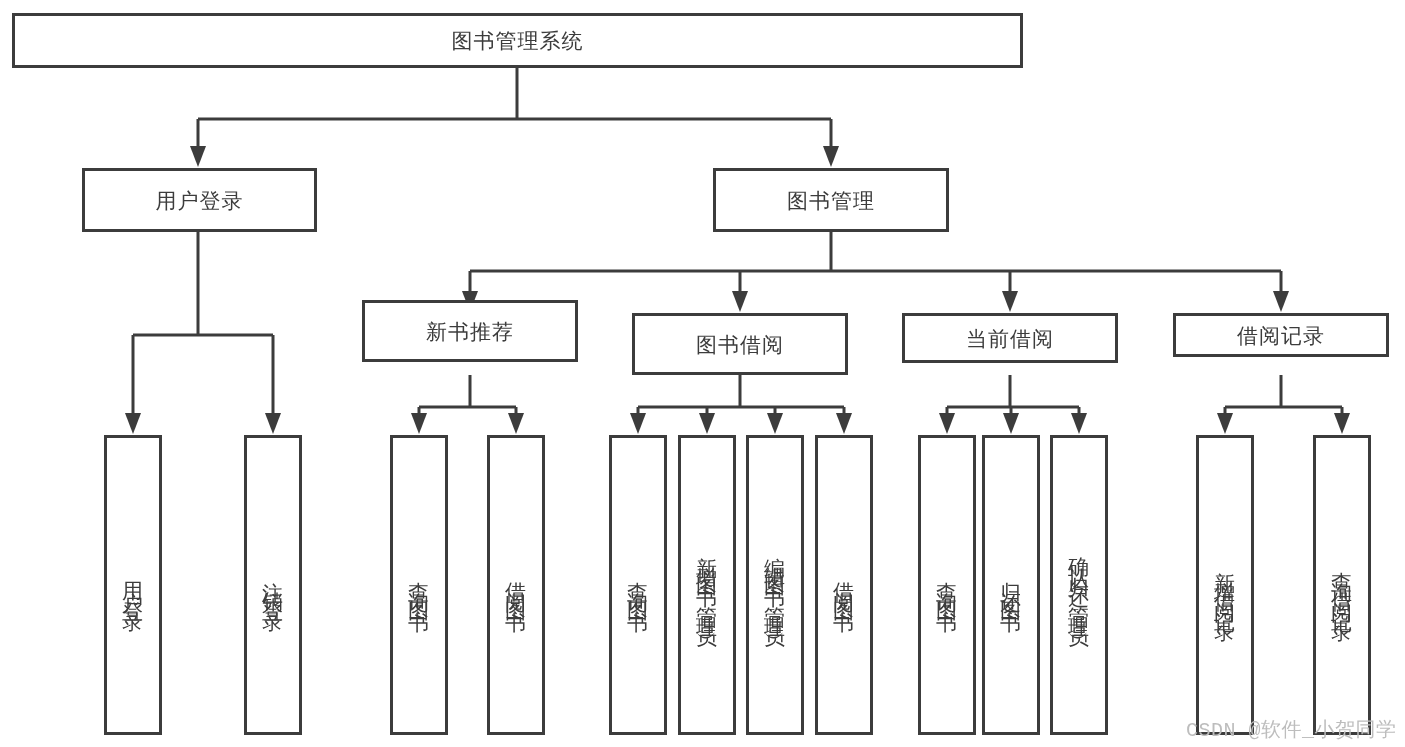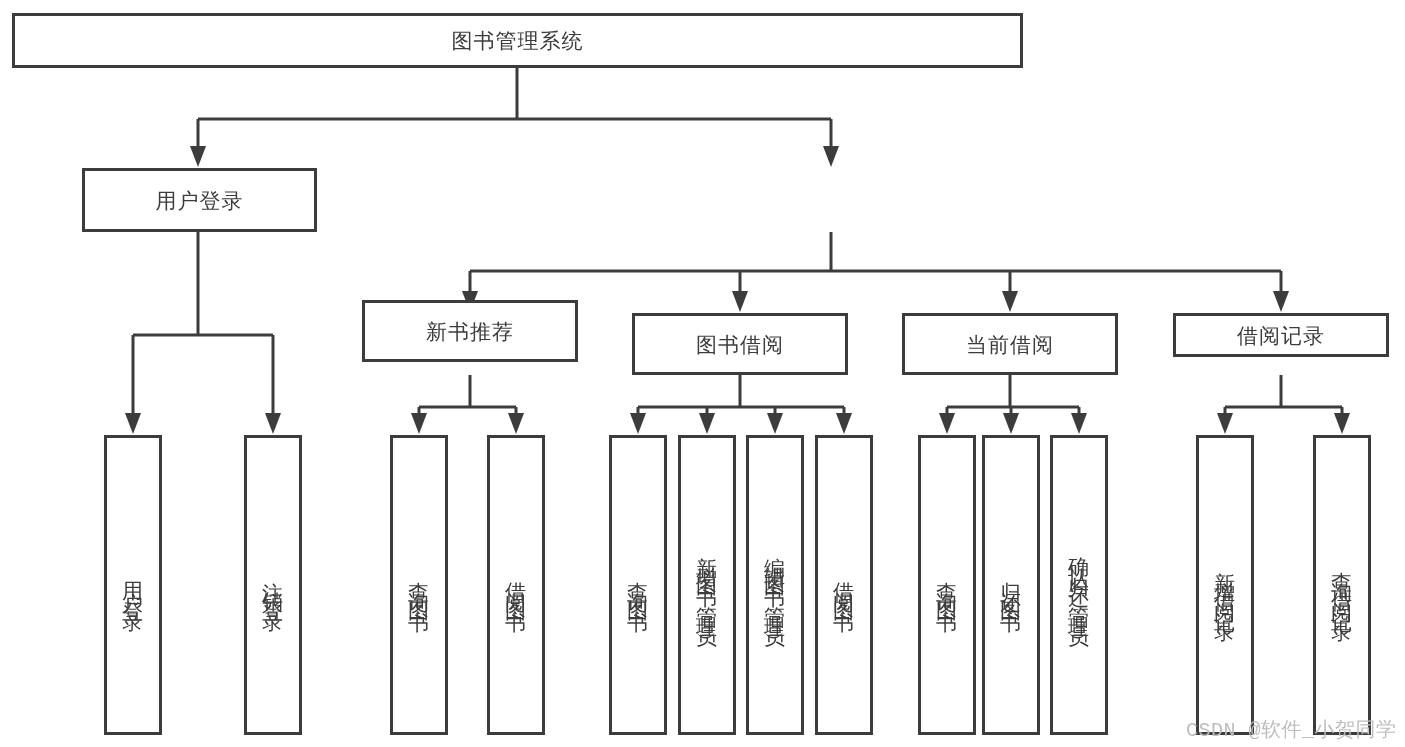--- a/index.html
+++ b/index.html
@@ -95,24 +95,25 @@
     <polygon points="1071,413 1087,413 1079,434"></polygon>
 
     <path d="M1281 375 V407 M1225 407 H1342 M1225 407 V413 M1342 407 V413"></path>
     <polygon points="1217,413 1233,413 1225,434"></polygon>
     <polygon points="1334,413 1350,413 1342,434"></polygon>
   </svg>
 
   <div class="node" style="left:12px; top:13px; width:1011px; height:55px;">图书管理系统</div>
 
   <div class="node" style="left:82px; top:168px; width:235px; height:64px;">用户登录</div>
+  <div class="node" style="left:713px; top:168px; width:236px; height:64px;">图书管理</div>
 
   <div class="node" style="left:362px; top:300px; width:216px; height:62px;">新书推荐</div>
   <div class="node" style="left:632px; top:313px; width:216px; height:62px;">图书借阅</div>
-  <div class="node" style="left:902px; top:313px; width:216px; height:62px;">当前借阅</div>
+  <div class="node" style="left:902px; top:313px; width:216px; height:50px;">当前借阅</div>
   <div class="node" style="left:1173px; top:313px; width:216px; height:44px;">借阅记录</div>
 
   <div class="node node-v" style="left:104px; top:435px; width:58px; height:300px;">
     <span class="vtext">用户登录</span>
   </div>
   <div class="node node-v" style="left:244px; top:435px; width:58px; height:300px;">
     <span class="vtext">注销登录</span>
   </div>
 
   <div class="node node-v" style="left:390px; top:435px; width:58px; height:300px;">

